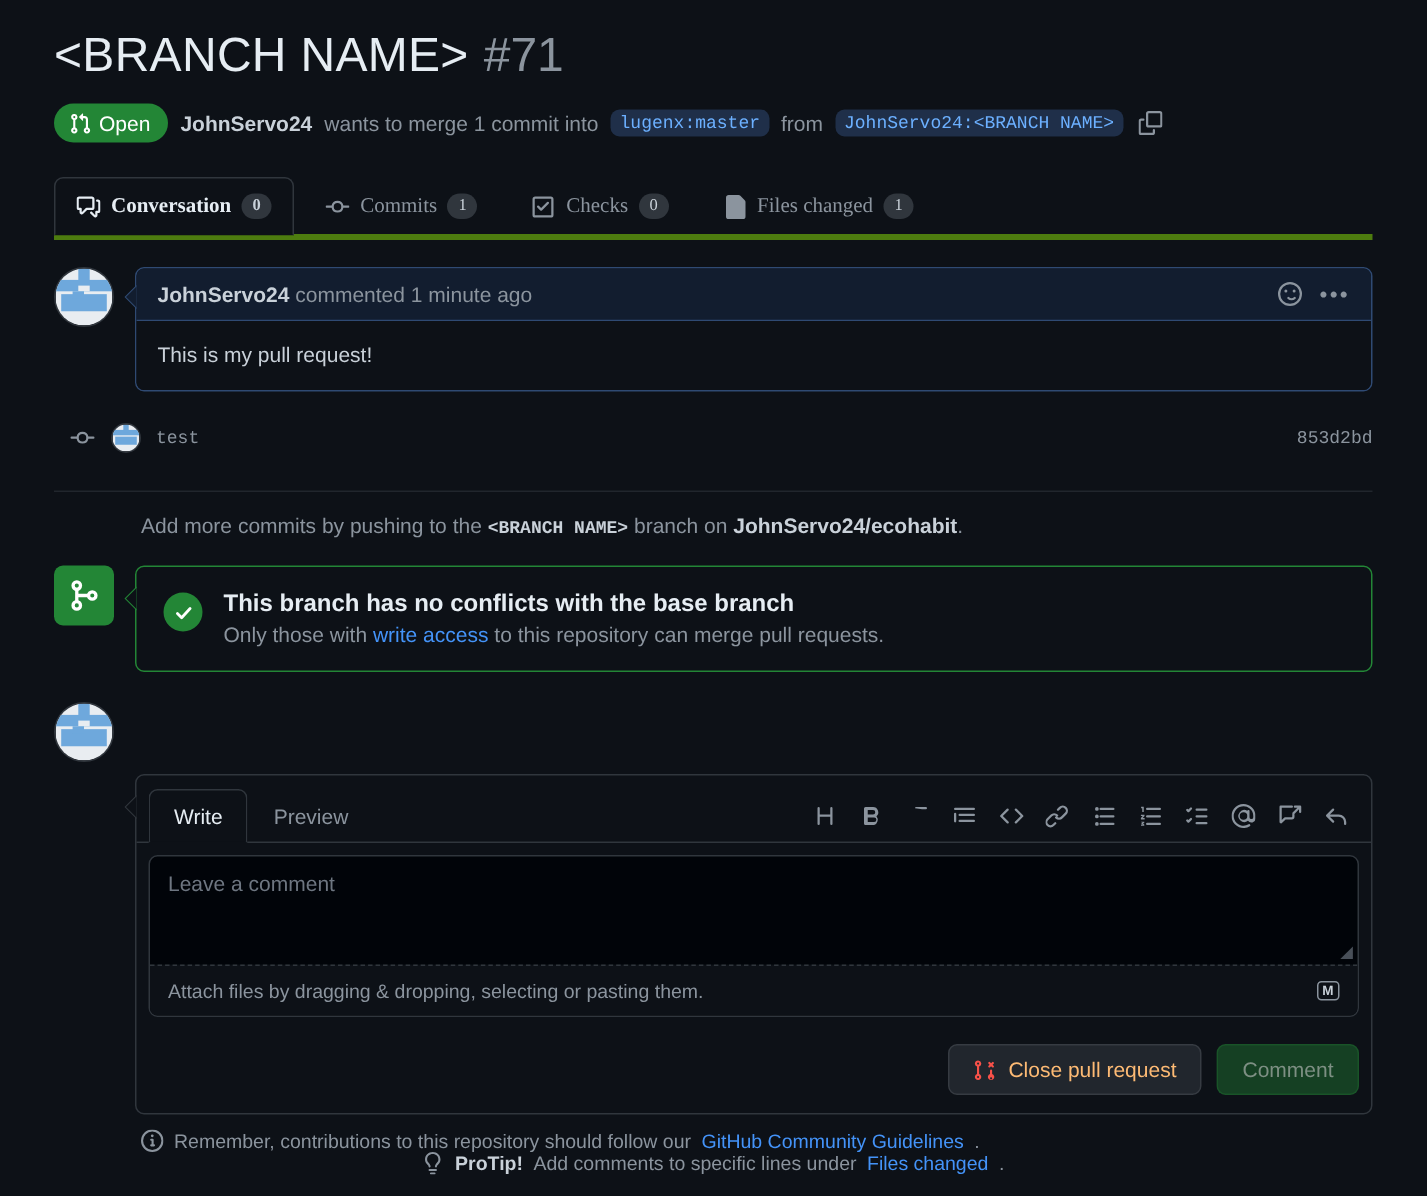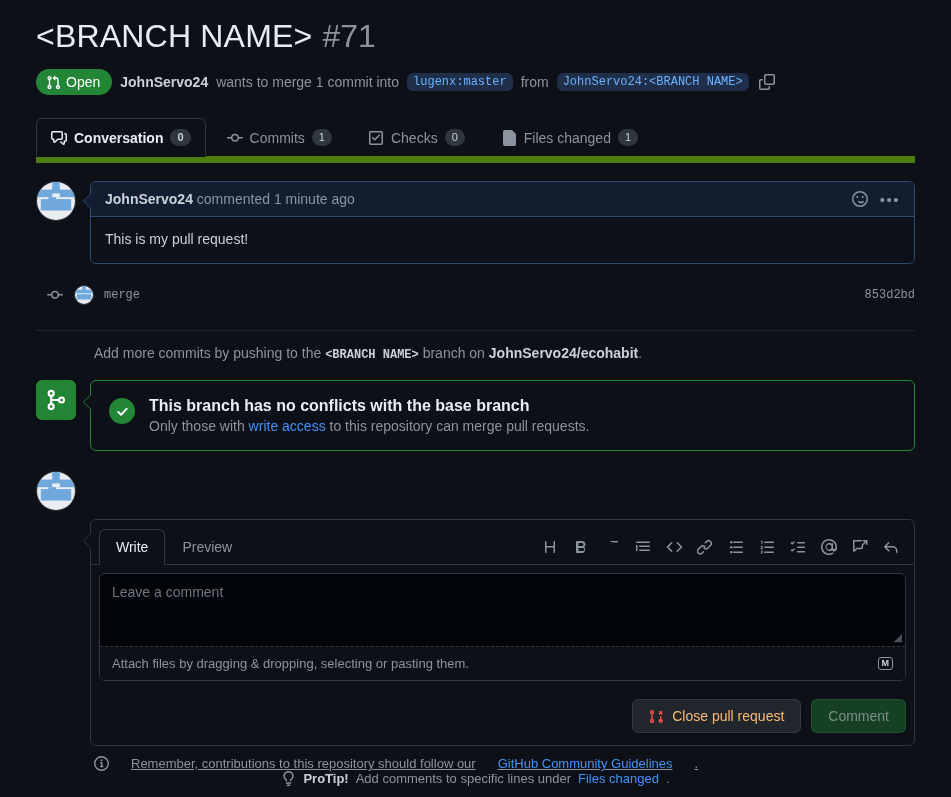--- a/index.html
+++ b/index.html
@@ -31,21 +31,21 @@
   .sub-text b { color: #c9d1d9; font-weight: 600; }
   .branch-chip {
     background: #1f2f49; color: #6cb0ff;
     font-family: "Liberation Mono", monospace; font-size: 12px;
     padding: 2px 6px; border-radius: 6px; white-space: nowrap;
   }
   .copy-btn { display: inline-flex; align-items: center; margin-left: 2px; cursor: pointer; }
 
   
   .tabs { margin-top: 22px; display: flex; align-items: flex-end; gap: 6px;
-          border-bottom: 7px solid #4d7c0f; position: relative; }
+          border-bottom: 4px solid #4d7c0f; position: relative; font-family: Liberation Serif, serif; }
   .tab { display: flex; align-items: center; gap: 7px; padding: 10px 14px;
          font-size: 14px; color: #8b949e; border: 1px solid transparent;
          border-radius: 6px 6px 0 0; position: relative; top: 1px; cursor: pointer; }
   .tab.active { color: #e6edf3; font-weight: 600;
                 background: #0d1117; border-color: #30363d; border-bottom-color: #0d1117; }
   .counter { background: #30363d; color: #c9d1d9; font-size: 11px; line-height: 1;
              padding: 3px 7px; border-radius: 2em; min-width: 20px; text-align: center; }
   .tab.active .counter { background: #30363d; }
 
   
@@ -143,22 +143,22 @@
              justify-content: space-between; font-size: 13px; color: #8b949e; background: #0d1117; }
   .md-badge { border: 1px solid #8b949e; border-radius: 3px; font-size: 9px; font-weight: 700;
               padding: 1px 3px; color: #c9d1d9; line-height: 1.1; }
   .editor-actions { display: flex; justify-content: flex-end; gap: 10px; padding: 10px 8px 12px 8px; }
   .btn { display: inline-flex; align-items: center; gap: 8px; border-radius: 6px; font-size: 14px;
          padding: 8px 16px; cursor: pointer; font-weight: 500; }
   .btn-default { background: #21262d; border: 1px solid #363b42; color: #fdba74; }
   .btn-primary { background: #23863666; border: 1px solid #2386364d; color: #7d8f83; }
 
   
-  .foot-note { display: flex; align-items: flex-end; gap: 22px; font-size: 13px; color: #8b949e;
-               padding: 10px 0 0 58px; text-decoration: underline; }
+  .foot-note { display: flex; align-items: flex-end; gap: 7px; font-size: 13px; color: #8b949e;
+               padding: 10px 0 0 58px; }
   .protip { display: flex; align-items: center; justify-content: center; gap: 7px;
             font-size: 13px; color: #8b949e; margin-top: 0; }
   .protip b { color: #c9d1d9; font-weight: 700; }
   svg { display: block; }
 </style>
 </head>
 <body>
 
 <div class="page">
 
@@ -267,21 +267,21 @@
           </svg>
       </div>
       <div class="avatar sm">
         <svg width="18" height="18" viewBox="0 0 10 10">
           <rect width="10" height="10" fill="#e9edf1"></rect>
           <rect x="0" y="2" width="10" height="2" fill="#6ea8dc"></rect>
           <rect x="4" y="0" width="2" height="3" fill="#6ea8dc"></rect>
           <rect x="1" y="4.5" width="8" height="3" fill="#6ea8dc"></rect>
         </svg>
       </div>
-      <span class="commit-name">merge</span>
+      <span class="commit-name">test</span>
       <span class="commit-sha">853d2bd</span>
     </div>
 
     <div class="push-note">
       <span>Add more commits by pushing to the</span>
       <span class="mono-inline">&lt;BRANCH NAME&gt;</span>
       <span>branch on</span>
       <b>JohnServo24/ecohabit</b><span>.</span>
     </div>
   </div>

